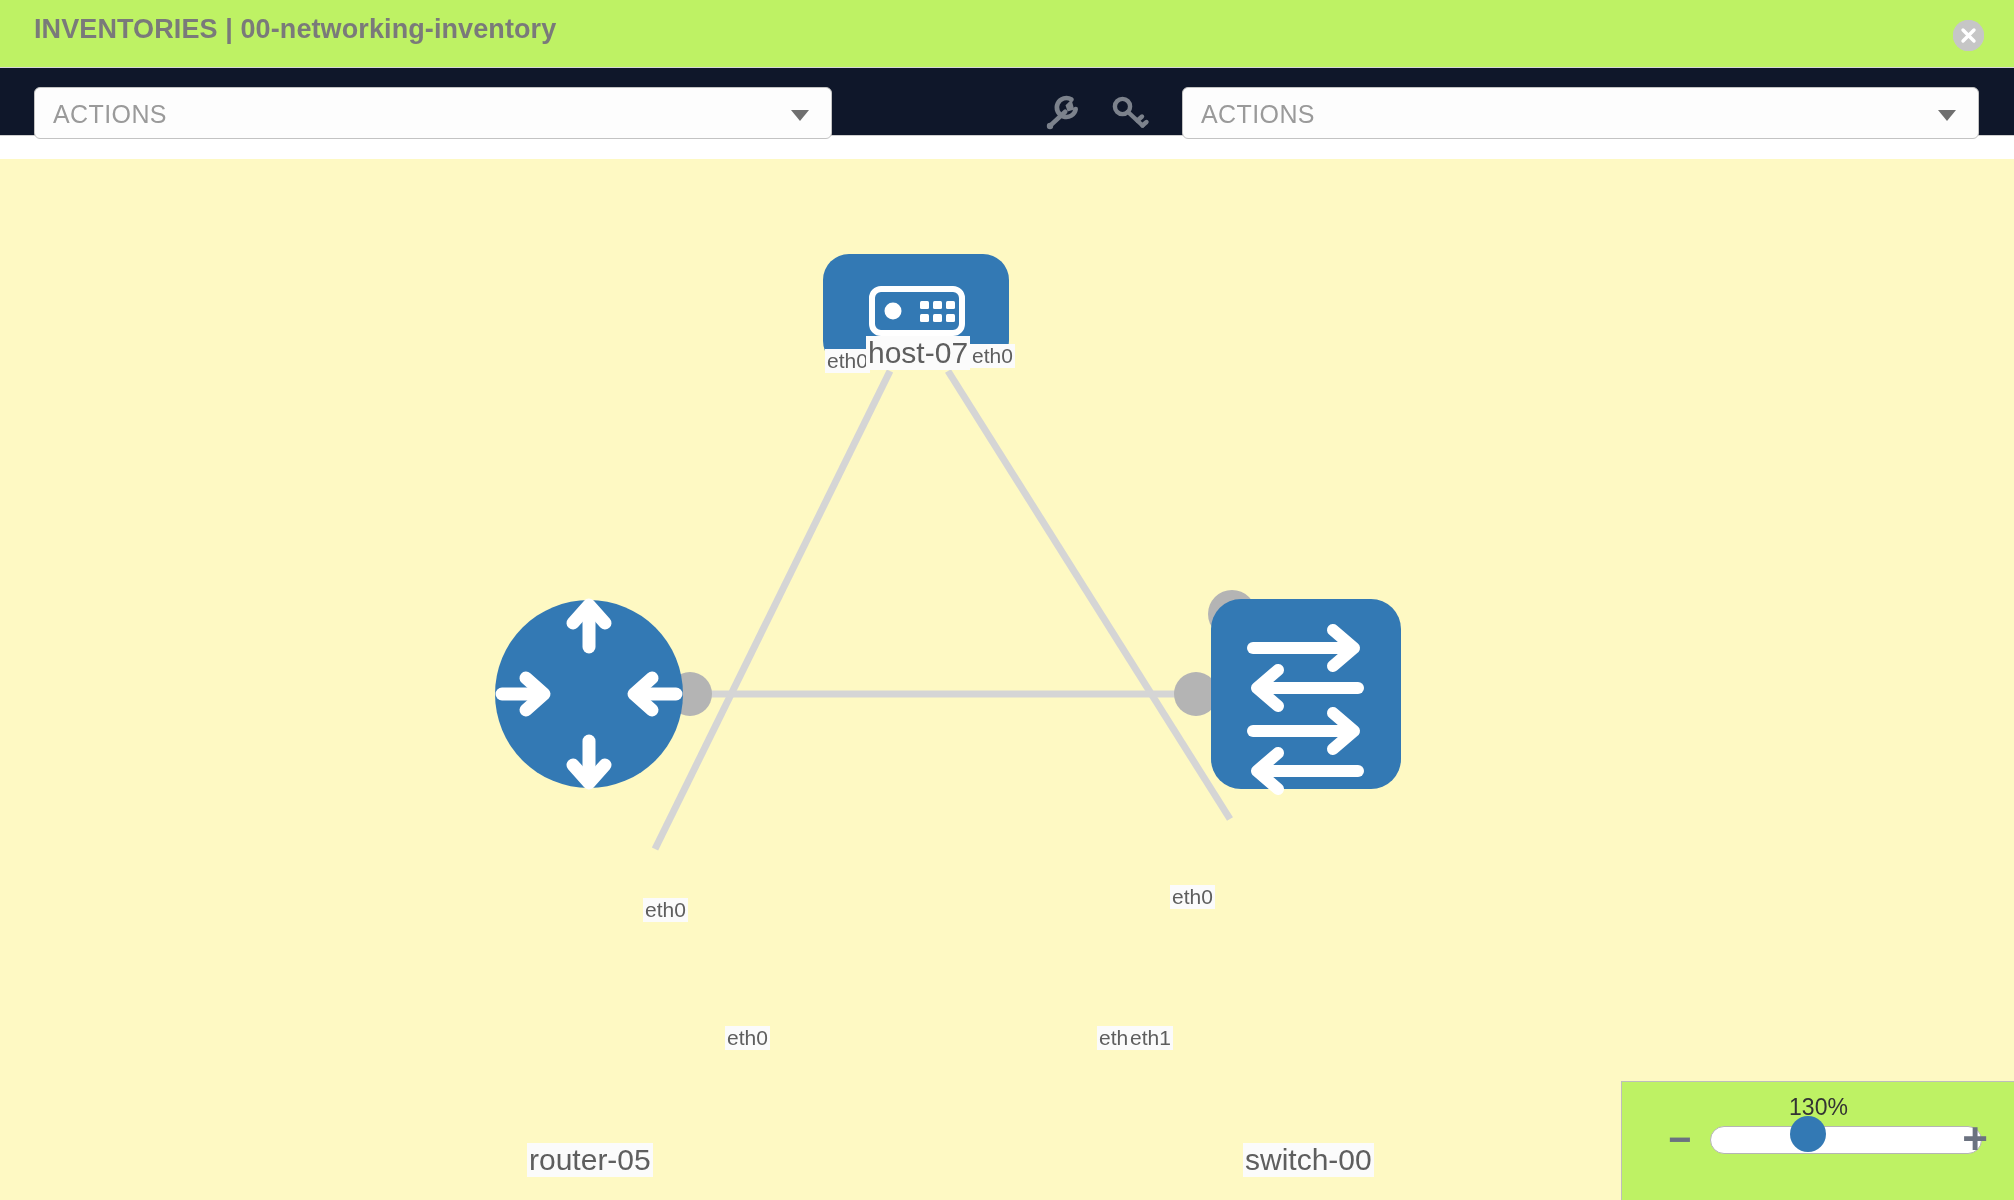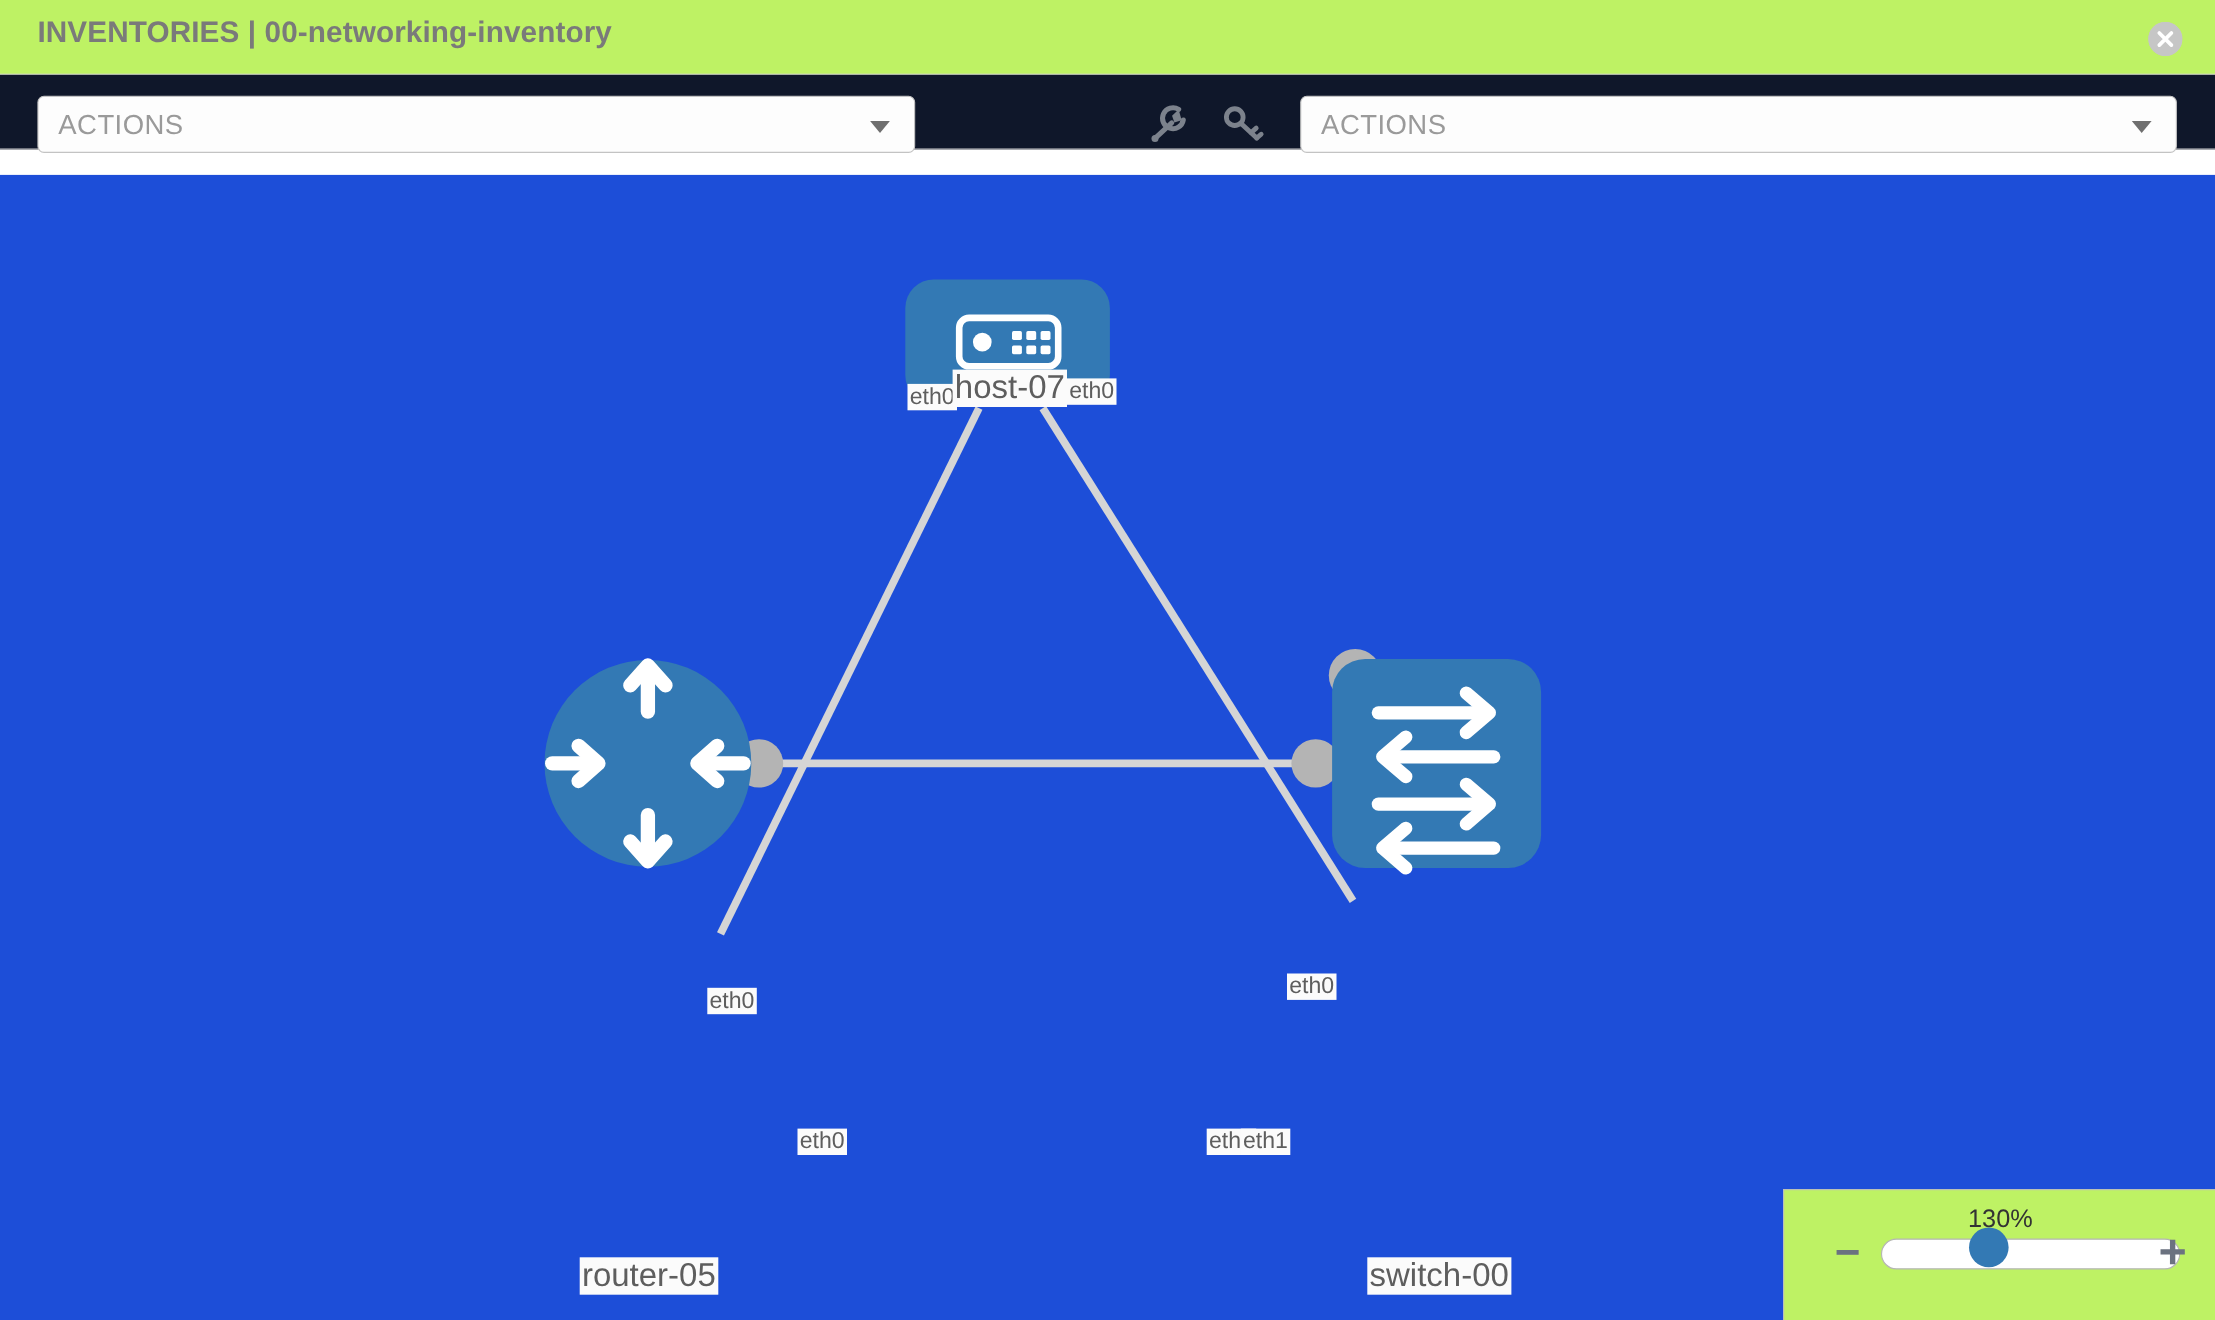--- a/index.html
+++ b/index.html
@@ -101,21 +101,21 @@
     font-size: 25px;
     color: #9a9a9a;
     letter-spacing: 0.4px;
   }
 
   
   .canvas {
     position: absolute;
     left: 0; top: 159px;
     width: 2014px; height: 1041px;
-    background: #1d4ed8;
+    background: #fef9c3;
     overflow: hidden;
   }
   #topology { position: absolute; left: 0; top: 0; }
 
   .node-label {
     position: absolute;
     background: #fbfbfb;
     color: #5e5e5e;
     white-space: nowrap;
     padding: 0 2px;

